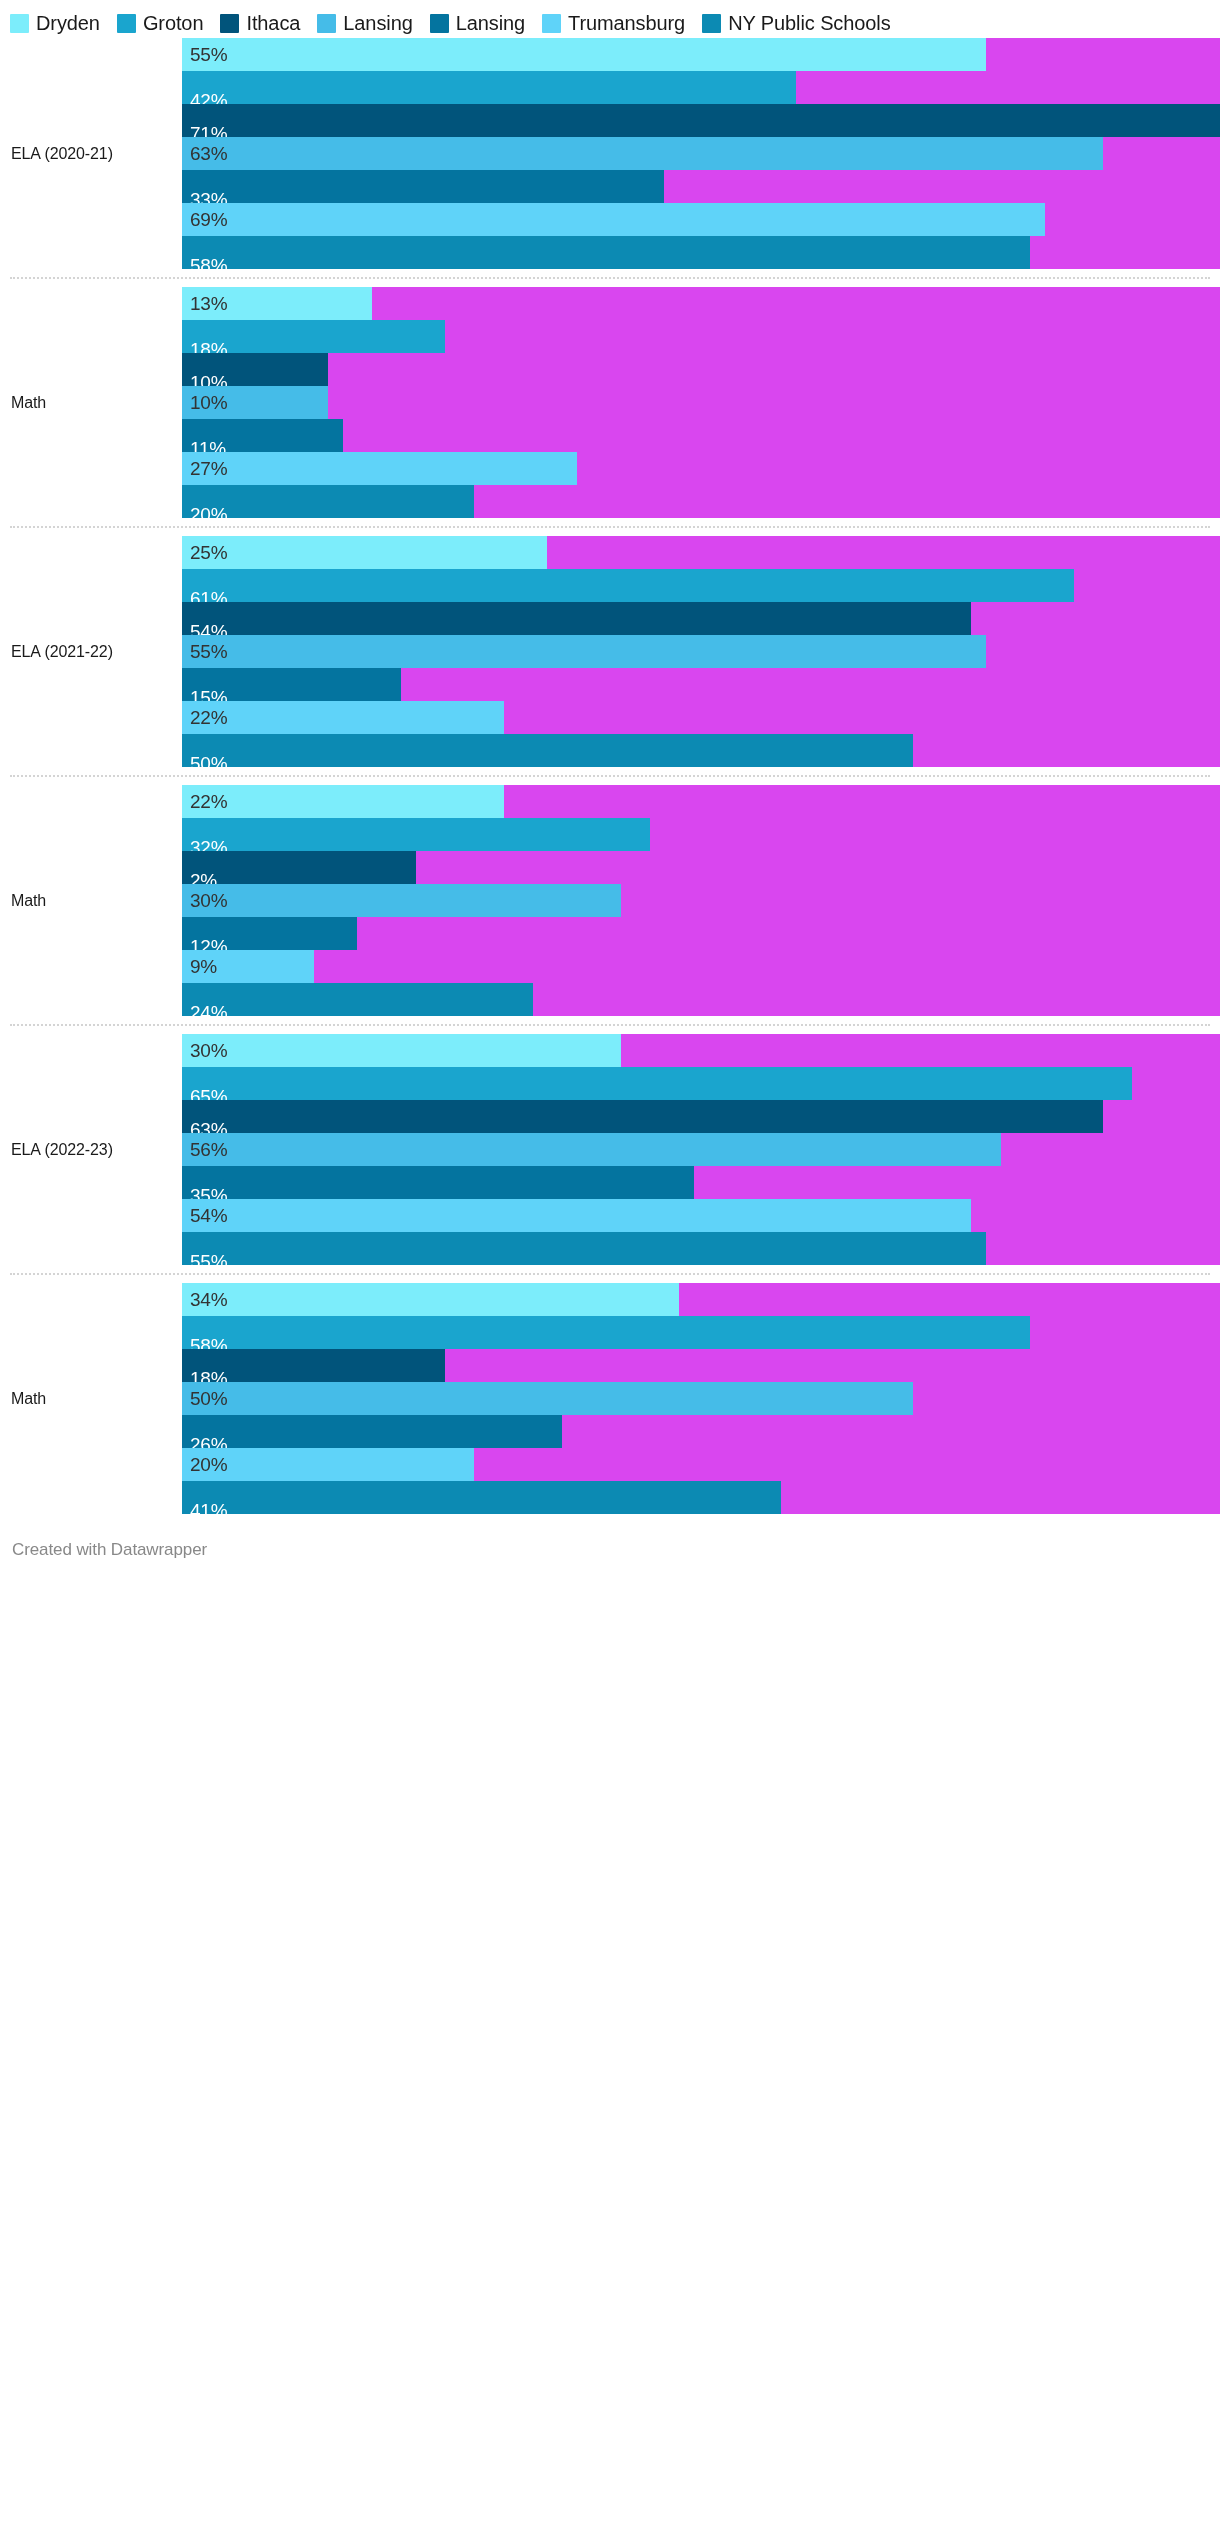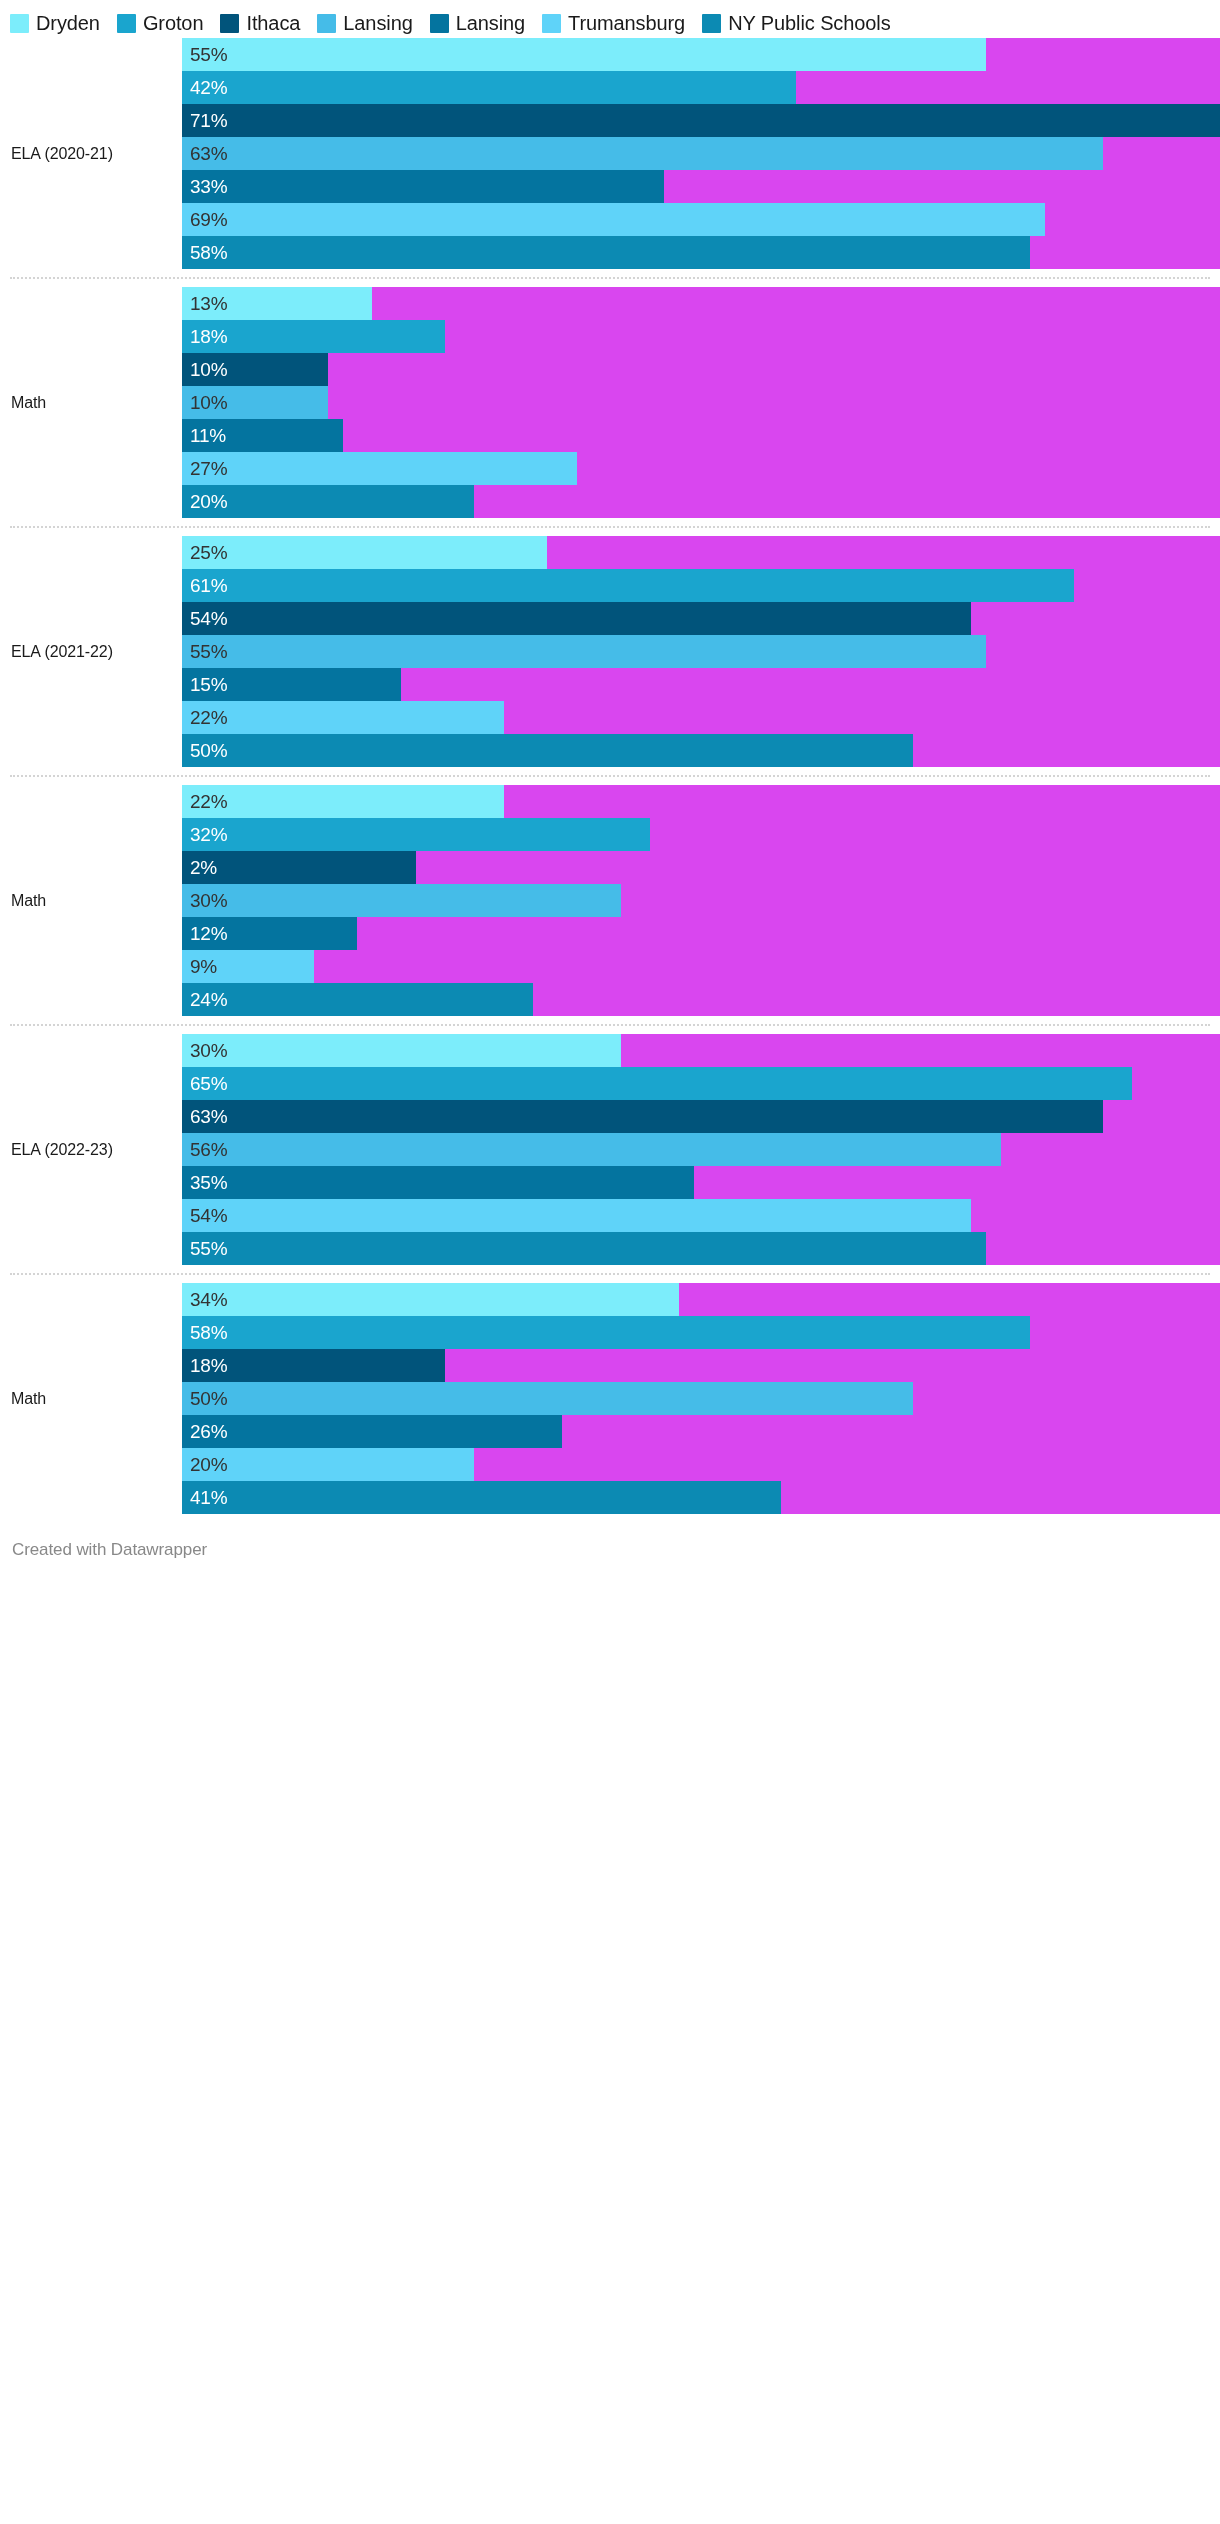--- a/index.html
+++ b/index.html
@@ -102,21 +102,21 @@
     position: absolute;
     left: 8px;
     top: 0;
     height: 33px;
     line-height: 33px;
     font-size: 19px;
     letter-spacing: -0.2px;
     white-space: nowrap;
   }
   .v-dark { color: #333333; }
-  .v-light { color: #ffffff; }
+  .v-light { color: #ffffff; margin-top: 13px; }
 
   
   #footer {
     padding: 26px 0 0 12px;
     font-size: 17px;
     color: #888888;
     letter-spacing: -0.1px;
   }
 </style>
 </head>

